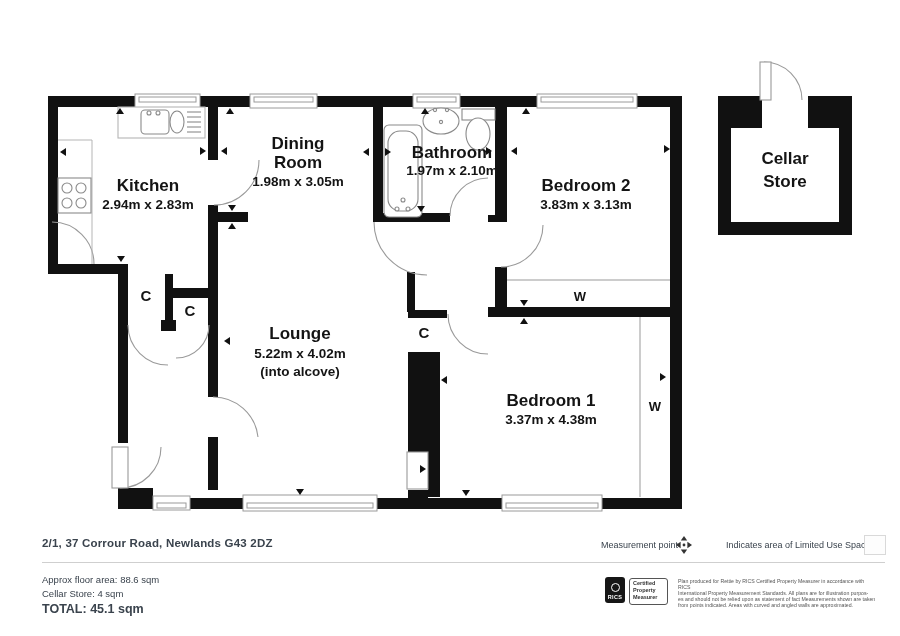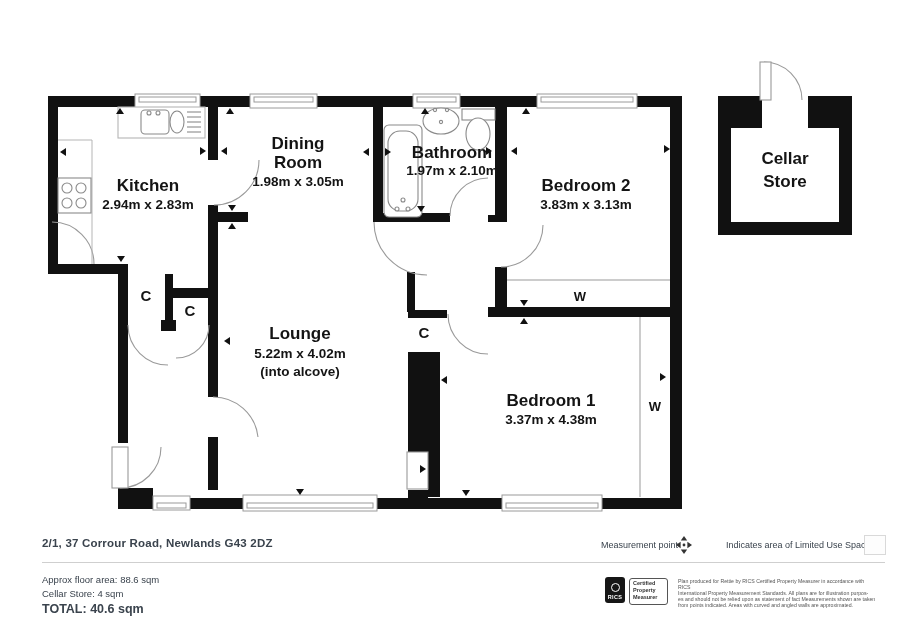--- a/index.html
+++ b/index.html
@@ -234,21 +234,21 @@
     <text x="580" y="301" class="wardrobe-label">W</text>
     <text x="655" y="411" class="wardrobe-label">W</text>
   </g>
 </svg>
 
 <div class="footer">
   <div class="address">2/1, 37 Corrour Road, Newlands G43 2DZ</div>
   <div class="sep"></div>
   <div class="area1">Approx floor area: 88.6 sqm</div>
   <div class="area2">Cellar Store: 4 sqm</div>
-  <div class="total">TOTAL: 40.6 sqm</div>
+  <div class="total">TOTAL: 45.1 sqm</div>
 
   <div class="legend-mp">Measurement point</div>
   <div class="mp-icon">
     <svg width="16" height="18" viewBox="0 0 16 18">
       <g fill="#333">
         <path d="M8,0 l3.2,4.6 h-6.4 Z"></path>
         <path d="M8,18 l3.2,-4.6 h-6.4 Z"></path>
         <path d="M0,9 l4.6,-3.2 v6.4 Z"></path>
         <path d="M16,9 l-4.6,-3.2 v6.4 Z"></path>
         <circle cx="8" cy="9" r="1.4"></circle>

